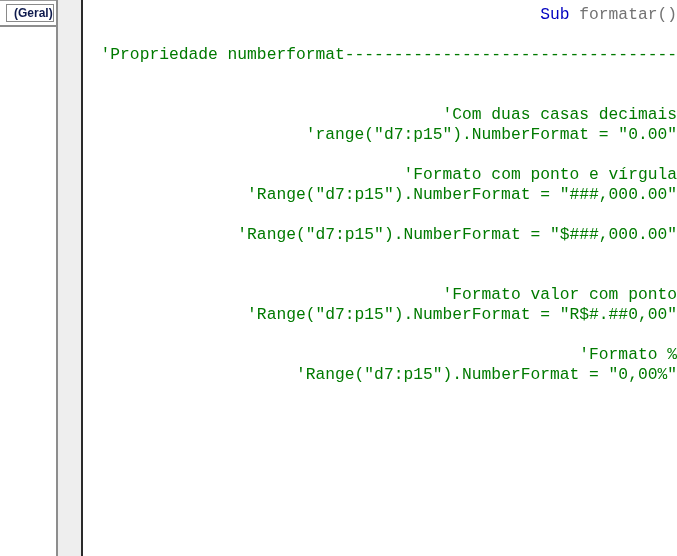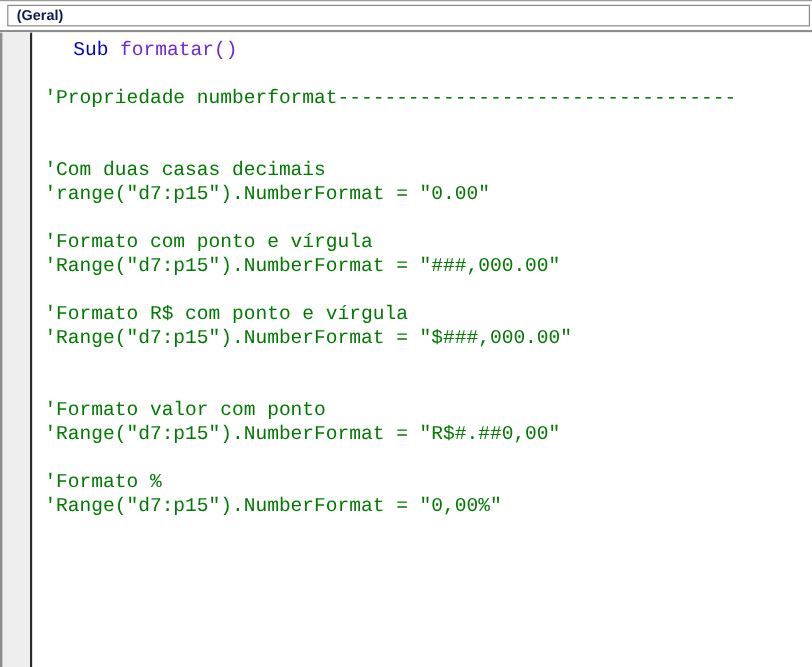--- a/index.html
+++ b/index.html
@@ -14,21 +14,21 @@
     overflow: hidden;
   }
 
   #app {
     position: relative;
     width: 677px;
     height: 556px;
     background: #ffffff;
     box-sizing: border-box;
     display: flex;
-    flex-direction: column;
+    text-align: right;
   }
 
   
   #selector-bar {
     position: relative;
     height: 27px;
     min-height: 27px;
     background: #ffffff;
     border-top: 1px solid #9a9a9a;
     border-bottom: 2px solid #8d8d8d;
@@ -95,21 +95,21 @@
     white-space: pre;
     padding-left: 10px;
     color: #000000;
     letter-spacing: 0px;
   }
   .code-line.blank {
     color: transparent;
   }
 
   .tok-kw      { color: #0000c0; margin-left: 24px; }
-  .tok-plain   { color: #6d28d9; margin-top: 33px; }
+  .tok-plain   { color: #737373; margin-top: 33px; }
   .tok-comment { color: #007a00; margin-top: 30px; }
 </style>
 </head>
 <body>
 
 <div id="app">
 
   <div id="selector-bar">
     <div id="object-combo">
       <span id="object-combo-value">(Geral)</span>
@@ -124,21 +124,20 @@
         <div class="code-line blank">&nbsp;</div>
         <div class="code-line"><span class="tok-comment">'Propriedade numberformat----------------------------------</span></div>
         <div class="code-line blank">&nbsp;</div>
         <div class="code-line blank">&nbsp;</div>
         <div class="code-line"><span class="tok-comment">'Com duas casas decimais</span></div>
         <div class="code-line"><span class="tok-comment">'range("d7:p15").NumberFormat = "0.00"</span></div>
         <div class="code-line blank">&nbsp;</div>
         <div class="code-line"><span class="tok-comment">'Formato com ponto e vírgula</span></div>
         <div class="code-line"><span class="tok-comment">'Range("d7:p15").NumberFormat = "###,000.00"</span></div>
         <div class="code-line blank">&nbsp;</div>
-        <div class="code-line"><span class="tok-comment">'Formato R$ com ponto e vírgula</span></div>
         <div class="code-line"><span class="tok-comment">'Range("d7:p15").NumberFormat = "$###,000.00"</span></div>
         <div class="code-line blank">&nbsp;</div>
         <div class="code-line blank">&nbsp;</div>
         <div class="code-line"><span class="tok-comment">'Formato valor com ponto</span></div>
         <div class="code-line"><span class="tok-comment">'Range("d7:p15").NumberFormat = "R$#.##0,00"</span></div>
         <div class="code-line blank">&nbsp;</div>
         <div class="code-line"><span class="tok-comment">'Formato %</span></div>
         <div class="code-line"><span class="tok-comment">'Range("d7:p15").NumberFormat = "0,00%"</span></div>
         <div class="code-line blank">&nbsp;</div>
       </div>

